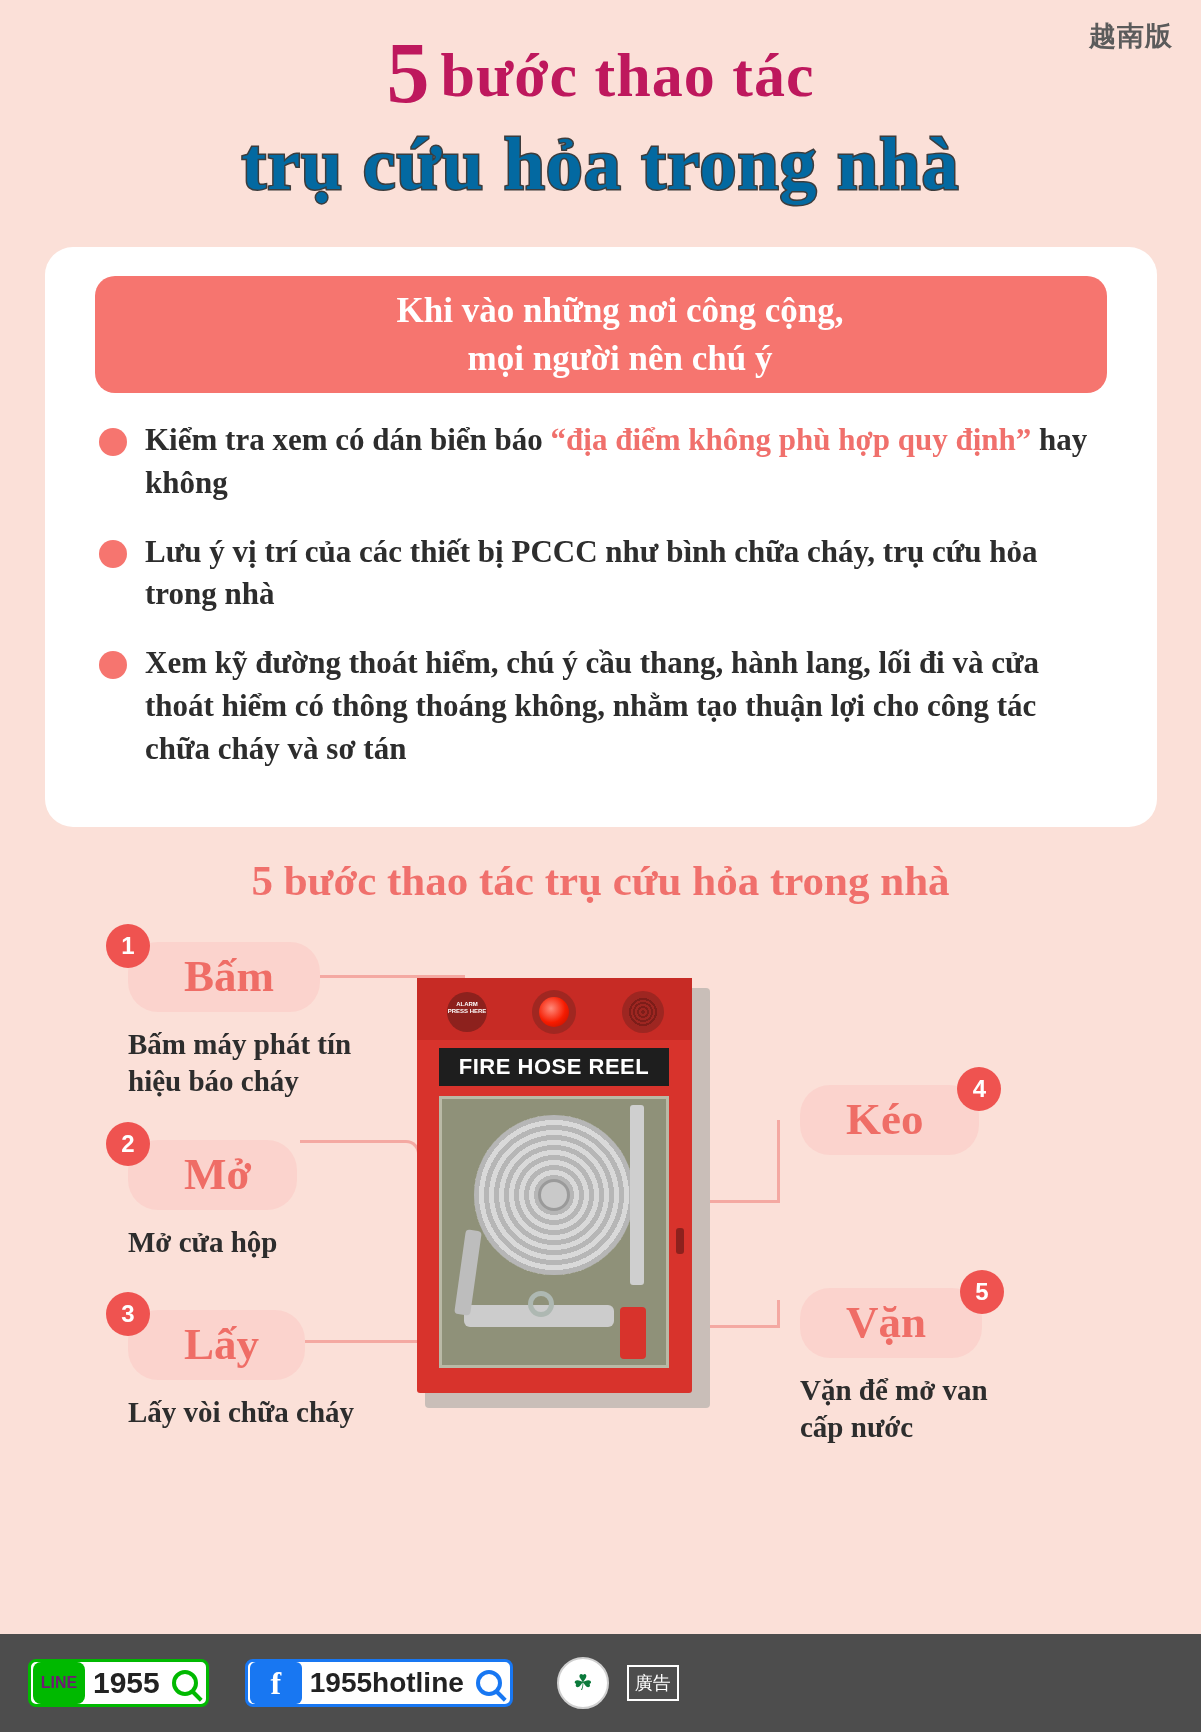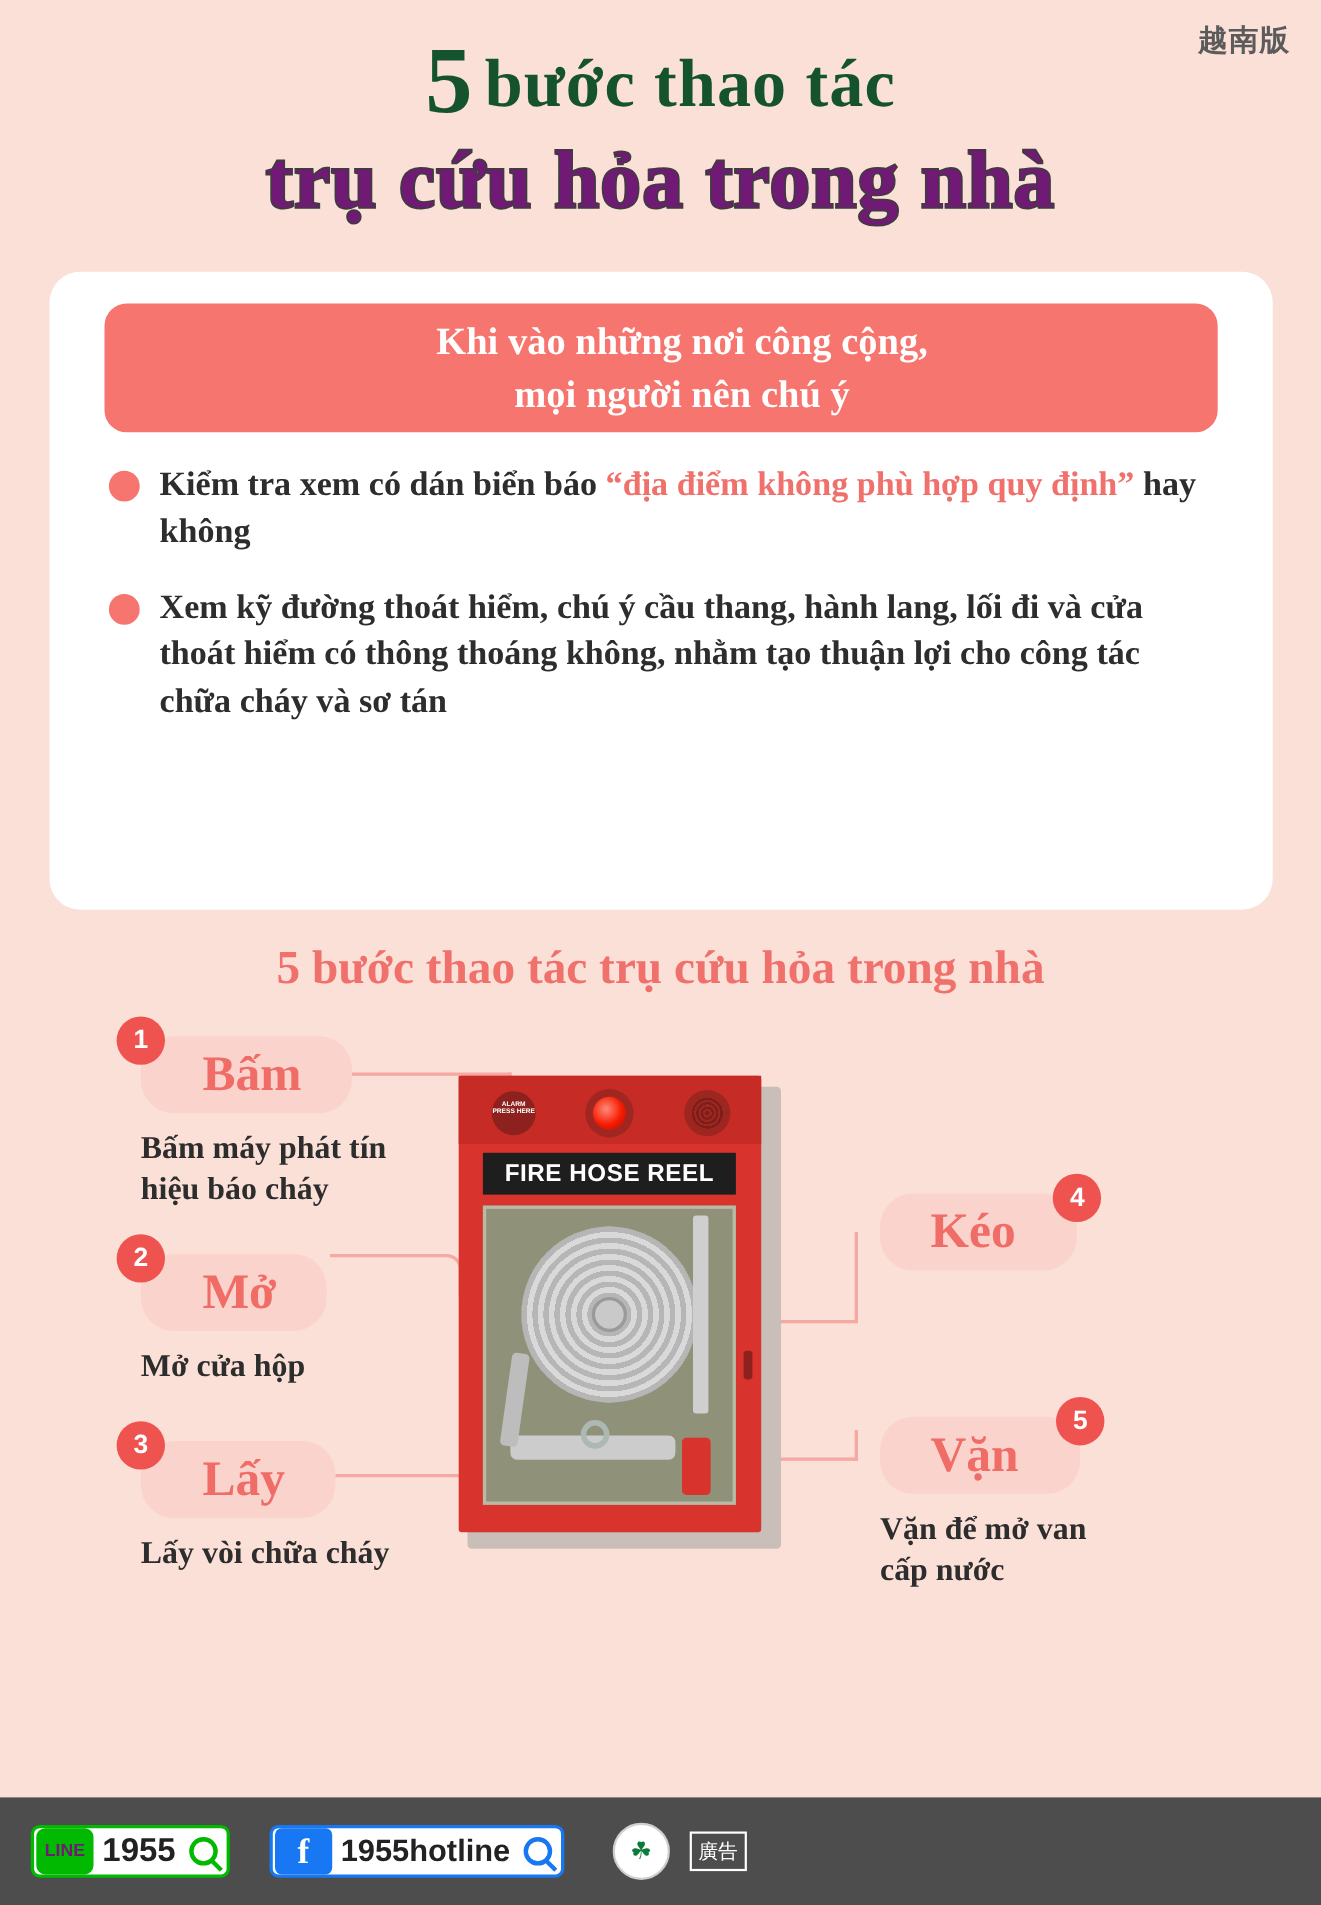--- a/index.html
+++ b/index.html
@@ -29,34 +29,34 @@
   .title-wrap {
     position: absolute;
     top: 28px;
     left: 0;
     width: 1201px;
     text-align: center;
   }
   .title-line1 {
     font-size: 62px;
     font-weight: bold;
-    color: #14532d;
+    color: #be185d;
     letter-spacing: 1px;
     line-height: 1.05;
   }
   .title-line1 .big5 {
     font-size: 86px;
     vertical-align: -6px;
     margin-right: 10px;
   }
   .title-line2 {
     margin-top: 6px;
     font-size: 74px;
     font-weight: bold;
-    color: #701a75;
+    color: #0369a1;
     letter-spacing: 1px;
     -webkit-text-stroke: 3px #3d3d3d;
     paint-order: stroke fill;
     line-height: 1.1;
   }
 
   
   .card {
     position: absolute;
     top: 247px;
@@ -489,20 +489,24 @@
 
   <div class="bullets">
 
     <div class="bullet">
       <div class="bullet-dot"></div>
       <div class="bullet-text">
         <span>Kiểm tra xem có dán biển báo </span><span class="hl">“địa điểm không phù hợp quy định”</span><span> hay không</span>
       </div>
     </div>
 
+    <div class="bullet">
+      <div class="bullet-dot"></div>
+      <div class="bullet-text">Lưu ý vị trí của các thiết bị PCCC như bình chữa cháy, trụ cứu hỏa trong nhà</div>
+    </div>
 
     <div class="bullet">
       <div class="bullet-dot"></div>
       <div class="bullet-text">Xem kỹ đường thoát hiểm, chú ý cầu thang, hành lang, lối đi và cửa thoát hiểm có thông thoáng không, nhằm tạo thuận lợi cho công tác chữa cháy và sơ tán</div>
     </div>
 
   </div>
 </div>
 
 <div class="section-head">5 bước thao tác trụ cứu hỏa trong nhà</div>

